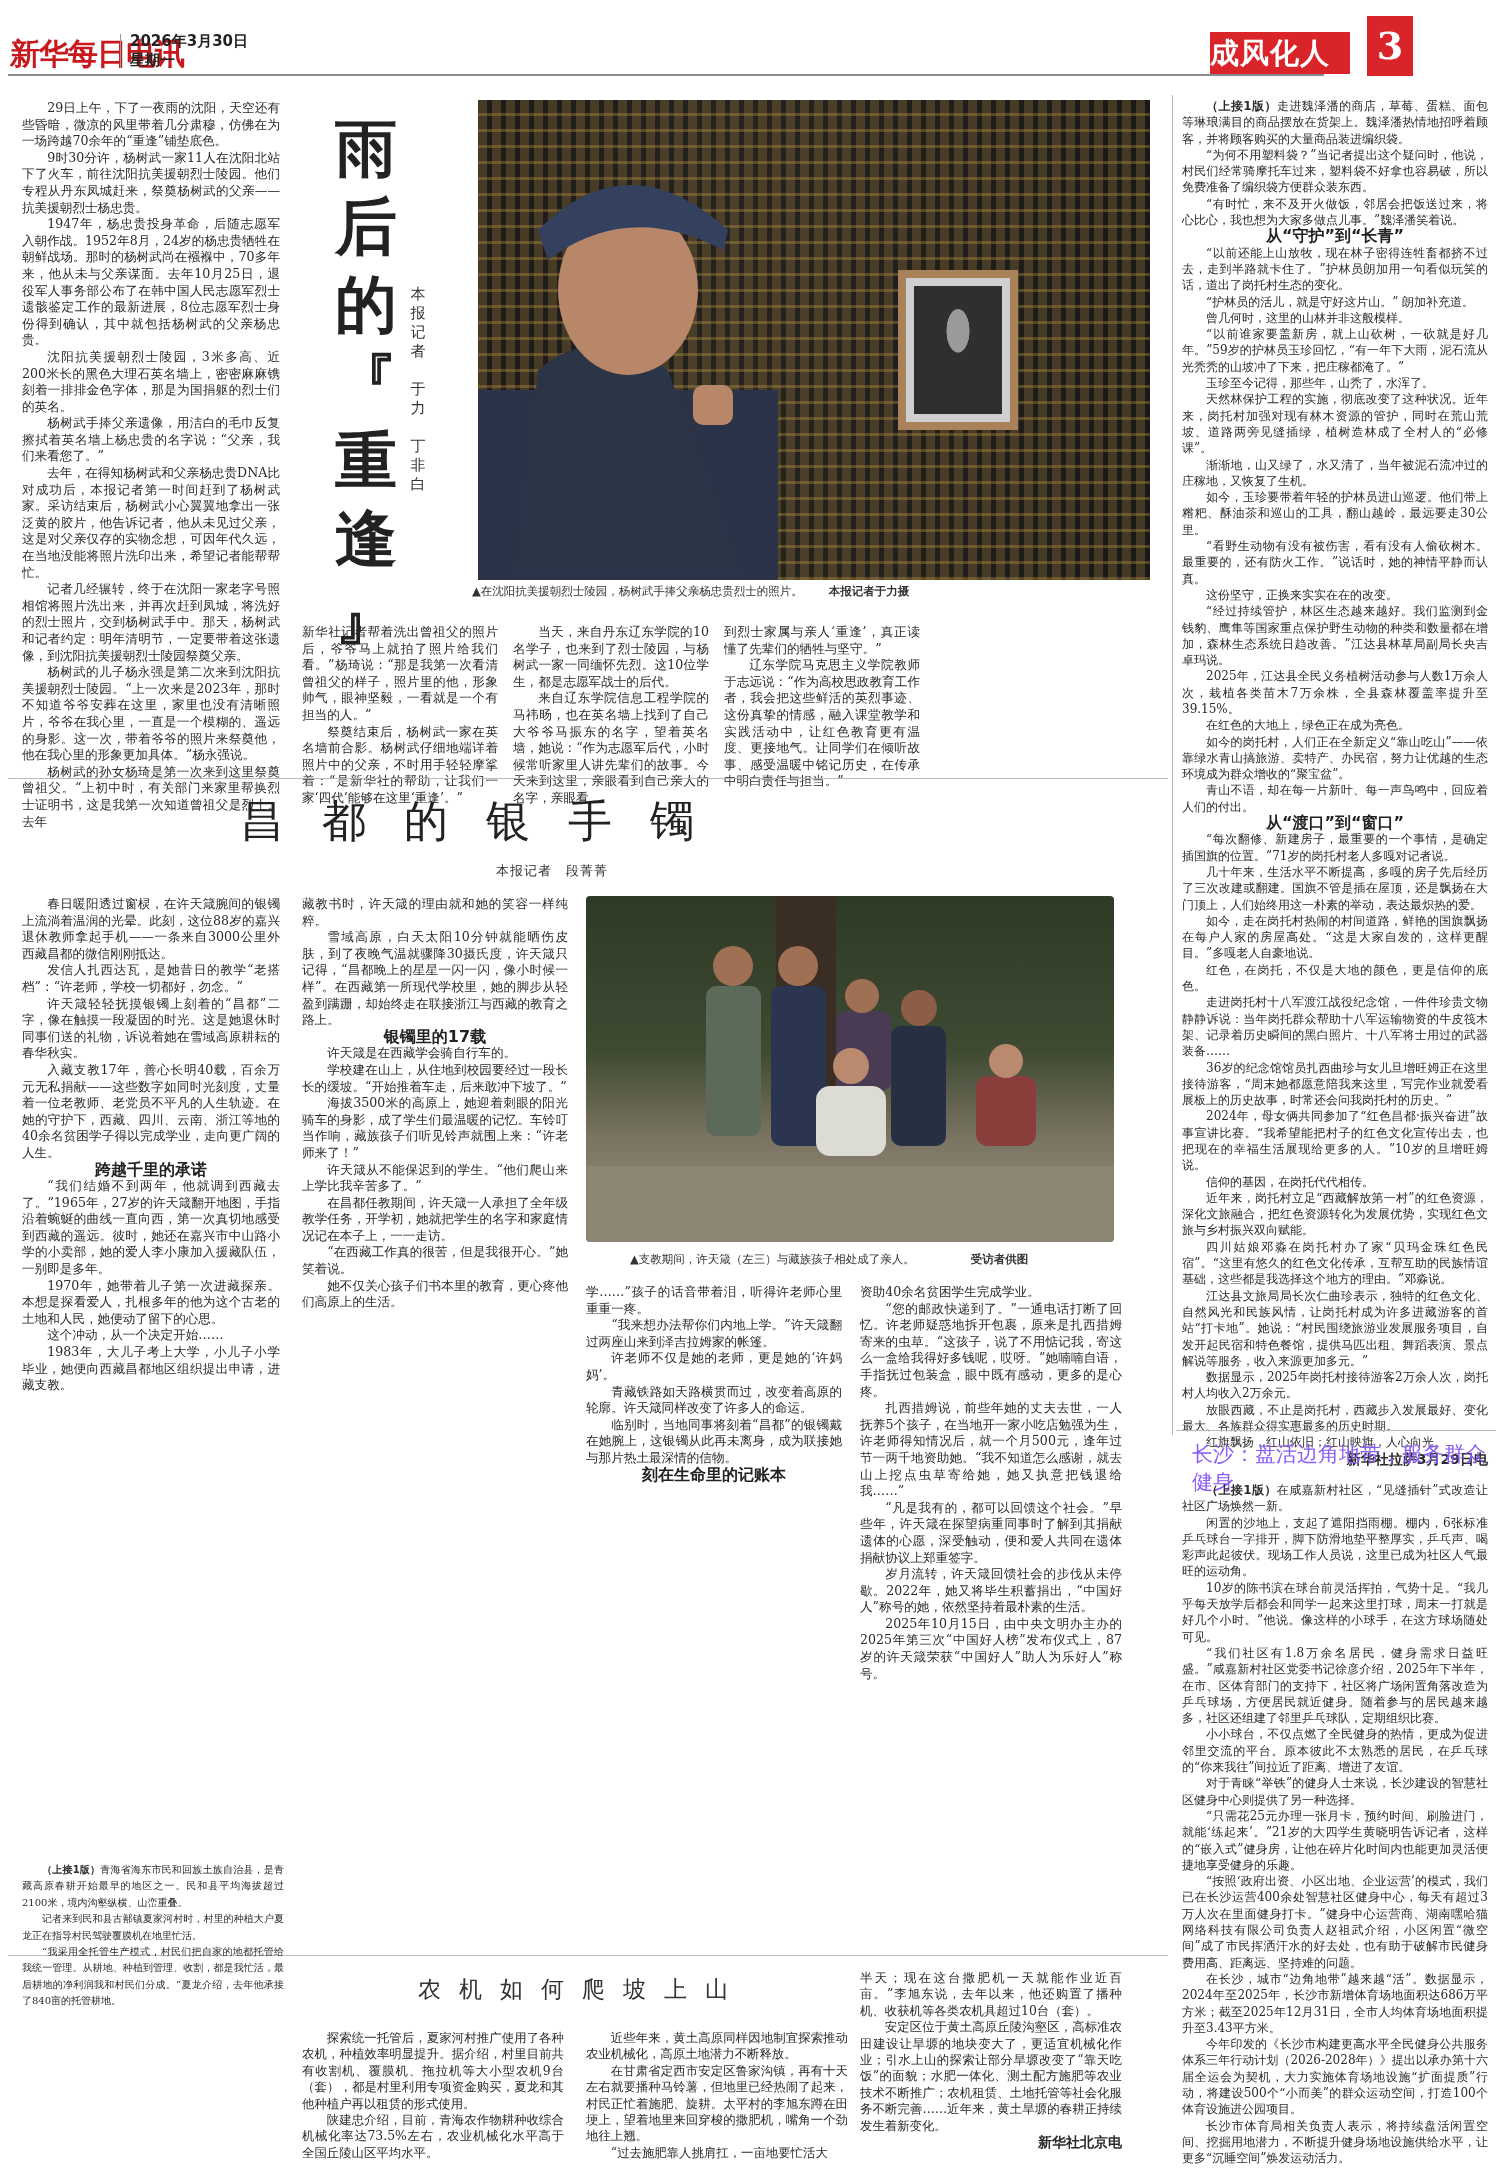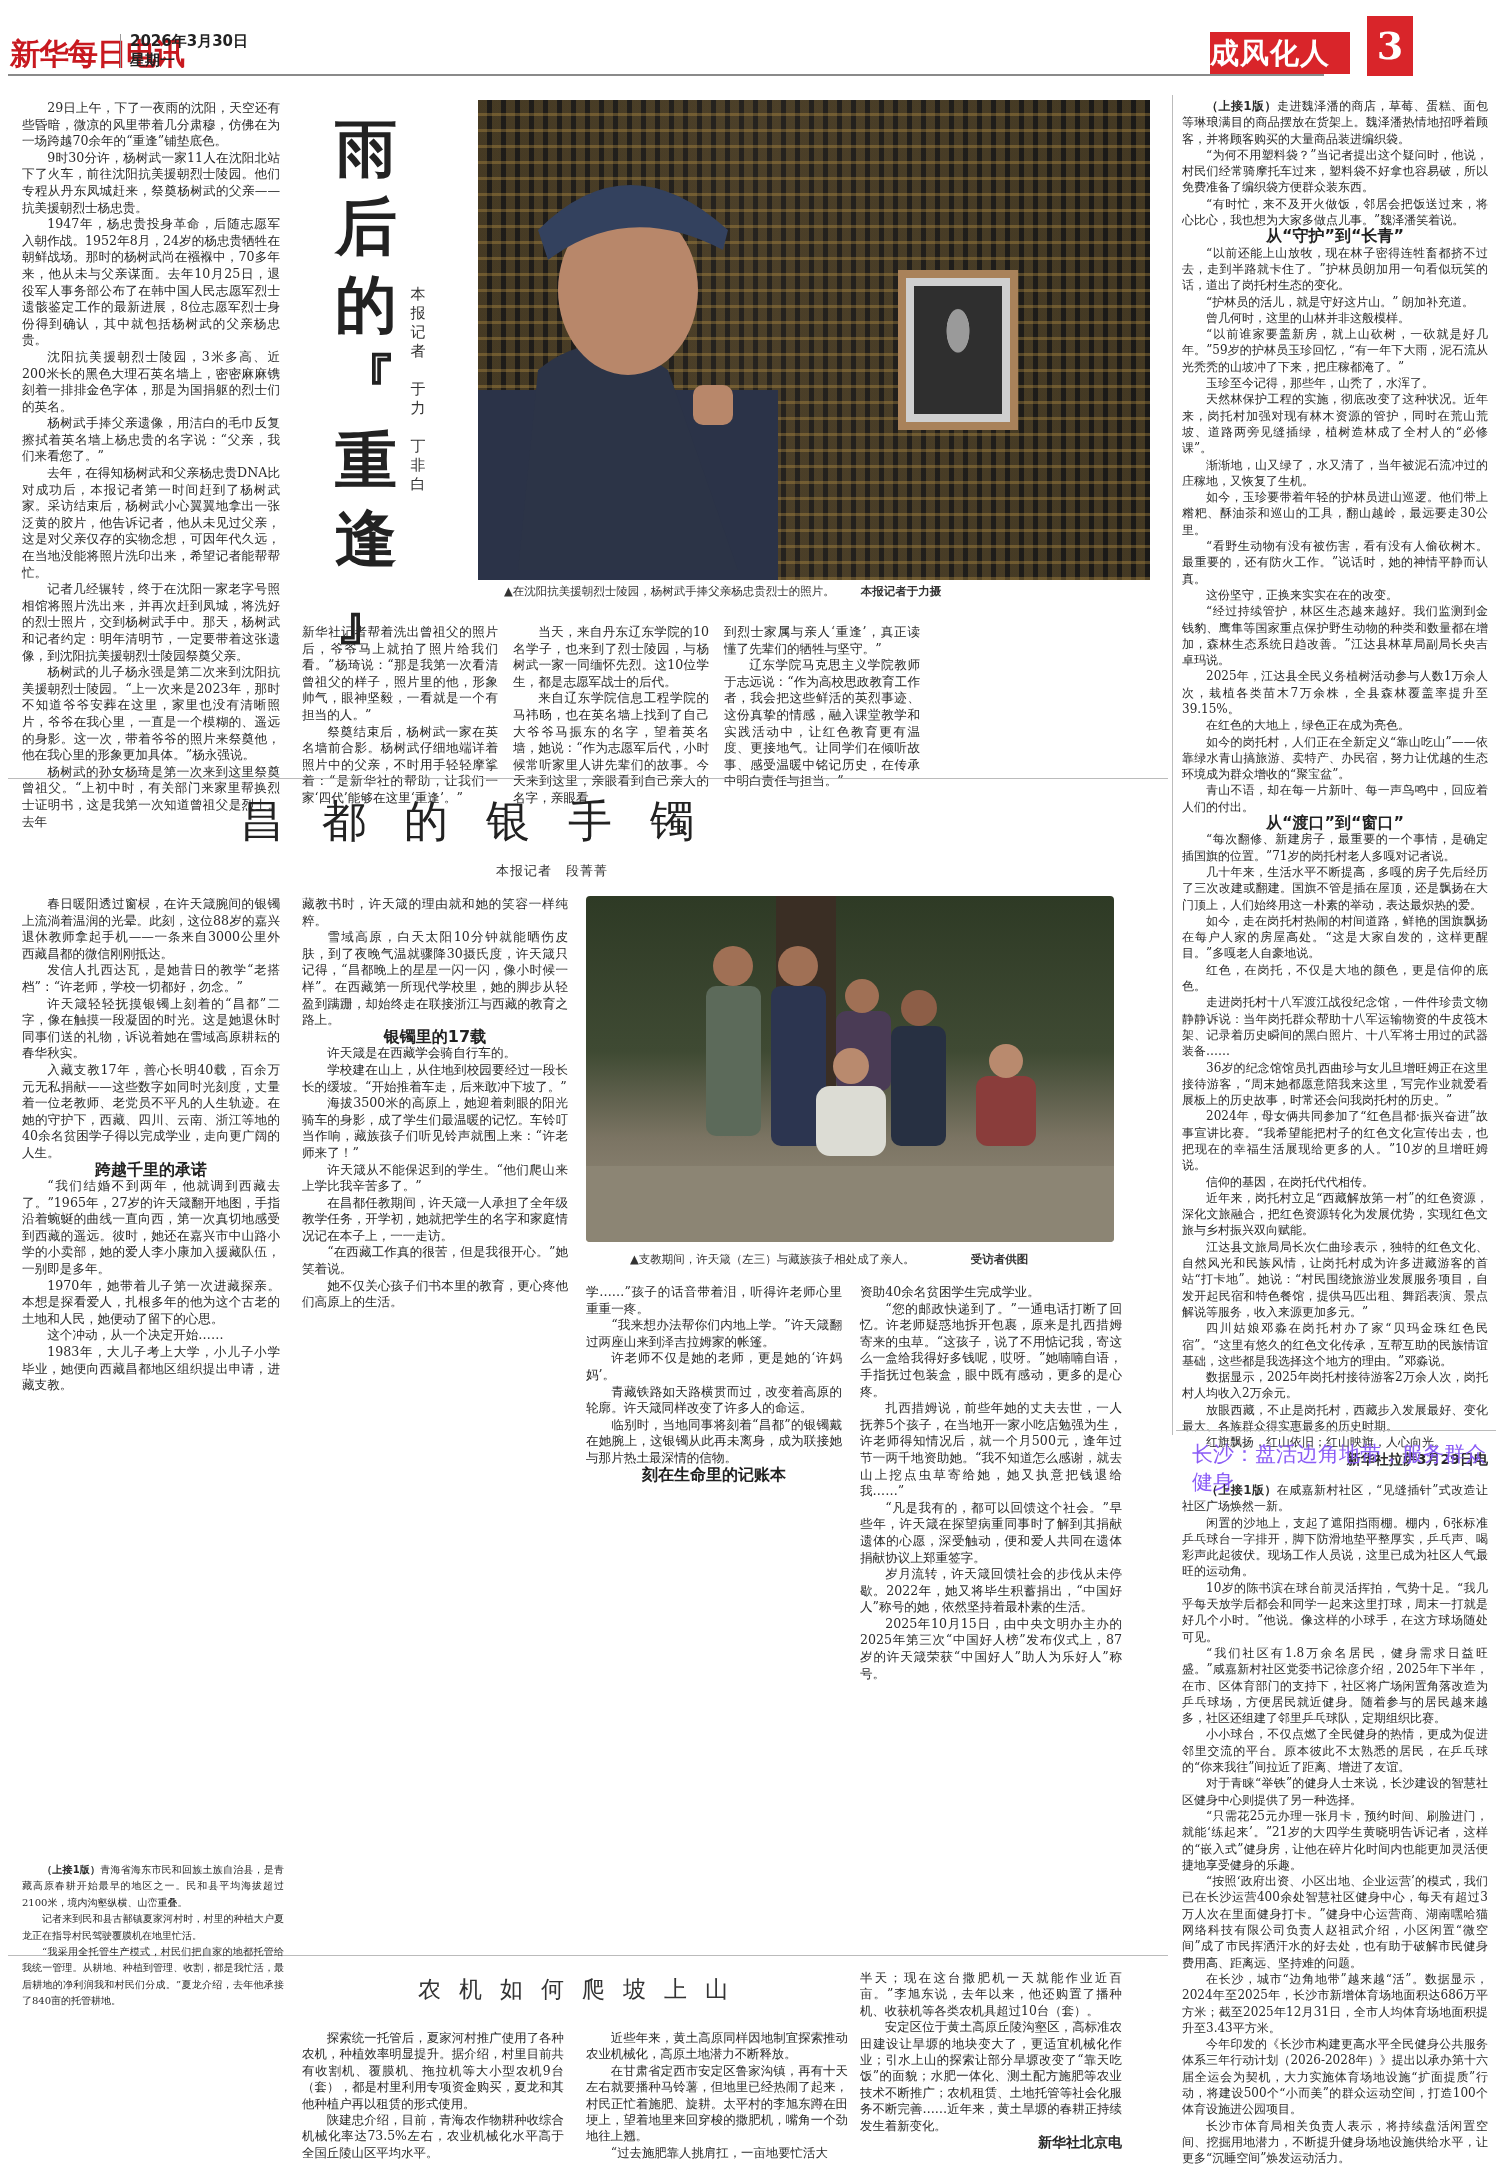--- a/index.html
+++ b/index.html
@@ -24,21 +24,21 @@
   .vtitle{left:335px;top:110px;width:60px;font-size:62px;font-weight:bold;line-height:78px;text-align:center;color:#222;font-family:"DejaVu Serif",serif;}
   .vtitle span{display:block;}
   .vbyline{left:408px;top:285px;width:20px;font-size:15px;line-height:19px;color:#333;text-align:center;}
   .vbyline span{display:block;}
   
   .photo1{left:478px;top:100px;width:672px;height:480px;background:linear-gradient(90deg,#1d1b18 0%,#26231f 40%,#1a1917 100%);overflow:hidden;}
   .wallgold{position:absolute;inset:0;background-image:repeating-linear-gradient(0deg,rgba(190,150,70,.35) 0 3px,transparent 3px 16px),repeating-linear-gradient(90deg,rgba(190,150,70,.25) 0 9px,transparent 9px 14px);}
   .man{position:absolute;left:0;top:40px;width:300px;height:440px;}
   .frame{position:absolute;left:420px;top:170px;width:120px;height:160px;border:8px solid #a9825a;background:#cfcfcf;box-sizing:border-box;}
   .frame .por{position:absolute;left:8px;top:8px;right:8px;bottom:8px;background:radial-gradient(ellipse at 50% 35%,#9a9a9a 0 18%,#2f2f2f 19% 100%);}
-  .cap1{left:504px;top:584px;font-size:11.5px;color:#333;}
+  .cap1{left:472px;top:584px;font-size:11.5px;color:#333;}
   .cap1 .credit{font-family:"DejaVu Sans",sans-serif;font-weight:bold;margin-left:26px;}
   .photo2{left:586px;top:896px;width:528px;height:346px;background:linear-gradient(180deg,#2e3a25 0%,#3f4a33 45%,#7b7463 70%,#9a9181 100%);overflow:hidden;border-radius:4px;}
   .cap2{left:630px;top:1252px;font-size:11.5px;color:#333;}
   .cap2 .credit{font-family:"DejaVu Sans",sans-serif;font-weight:bold;margin-left:56px;}
   .bighead{left:240px;top:792px;font-size:44px;letter-spacing:38px;color:#222;font-family:"DejaVu Serif",serif;}
   .bigbyline{left:496px;top:862px;font-size:13px;color:#333;letter-spacing:1px;}
   .head3{left:1192px;top:1440px;font-size:21px;color:#8b5cf6;font-family:"DejaVu Serif",serif;}
   .head4{left:418px;top:1974px;font-size:23px;letter-spacing:18px;color:#333;font-family:"DejaVu Serif",serif;}
   .rule-v{position:absolute;width:1px;background:#bbb;}
   .rule-h{position:absolute;height:1px;background:#bbb;}
@@ -143,22 +143,22 @@
   <p class="subhead">从“渡口”到“窗口”</p>
   <p>“每次翻修、新建房子，最重要的一个事情，是确定插国旗的位置。”71岁的岗托村老人多嘎对记者说。</p>
   <p>几十年来，生活水平不断提高，多嘎的房子先后经历了三次改建或翻建。国旗不管是插在屋顶，还是飘扬在大门顶上，人们始终用这一朴素的举动，表达最炽热的爱。</p>
   <p>如今，走在岗托村热闹的村间道路，鲜艳的国旗飘扬在每户人家的房屋高处。“这是大家自发的，这样更醒目。”多嘎老人自豪地说。</p>
   <p>红色，在岗托，不仅是大地的颜色，更是信仰的底色。</p>
   <p>走进岗托村十八军渡江战役纪念馆，一件件珍贵文物静静诉说：当年岗托群众帮助十八军运输物资的牛皮筏木架、记录着历史瞬间的黑白照片、十八军将士用过的武器装备……</p>
   <p>36岁的纪念馆馆员扎西曲珍与女儿旦增旺姆正在这里接待游客，“周末她都愿意陪我来这里，写完作业就爱看展板上的历史故事，时常还会问我岗托村的历史。”</p>
   <p>2024年，母女俩共同参加了“红色昌都·振兴奋进”故事宣讲比赛。“我希望能把村子的红色文化宣传出去，也把现在的幸福生活展现给更多的人。”10岁的旦增旺姆说。</p>
   <p>信仰的基因，在岗托代代相传。</p>
   <p>近年来，岗托村立足“西藏解放第一村”的红色资源，深化文旅融合，把红色资源转化为发展优势，实现红色文旅与乡村振兴双向赋能。</p>
+  <p>四川姑娘邓淼在岗托村办了家“贝玛金珠红色民宿”。“这里有悠久的红色文化传承，互帮互助的民族情谊基础，这些都是我选择这个地方的理由。”邓淼说。</p>
   <p>江达县文旅局局长次仁曲珍表示，独特的红色文化、自然风光和民族风情，让岗托村成为许多进藏游客的首站“打卡地”。她说：“村民围绕旅游业发展服务项目，自发开起民宿和特色餐馆，提供马匹出租、舞蹈表演、景点解说等服务，收入来源更加多元。”</p>
-  <p>四川姑娘邓淼在岗托村办了家“贝玛金珠红色民宿”。“这里有悠久的红色文化传承，互帮互助的民族情谊基础，这些都是我选择这个地方的理由。”邓淼说。</p>
   <p>数据显示，2025年岗托村接待游客2万余人次，岗托村人均收入2万余元。</p>
   <p>放眼西藏，不止是岗托村，西藏步入发展最好、变化最大、各族群众得实惠最多的历史时期。</p>
   <p>红旗飘扬，红山依旧；红山映旗，人心向光。</p>
   <p class="sign">新华社拉萨3月29日电</p>
 </div>
 
 <div class="rule-h" style="left:8px;top:778px;width:1160px;"></div>
 <div class="abs bighead">昌都的银手镯</div>
 <div class="abs bigbyline">本报记者　段菁菁</div>
 

